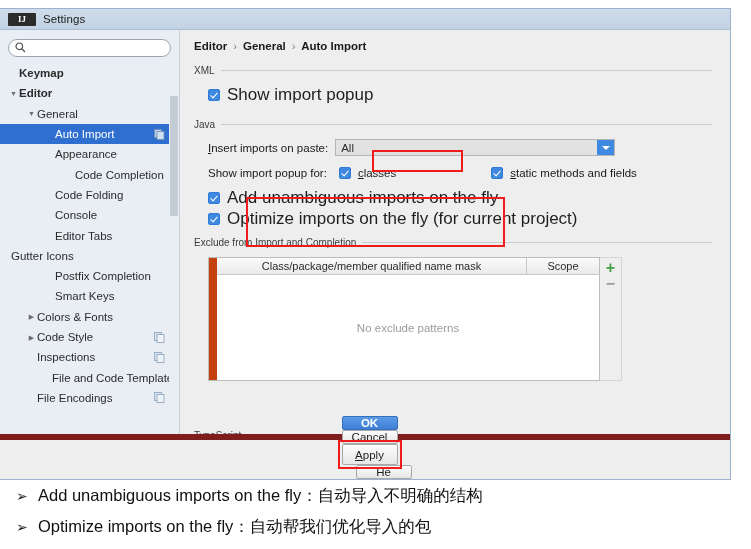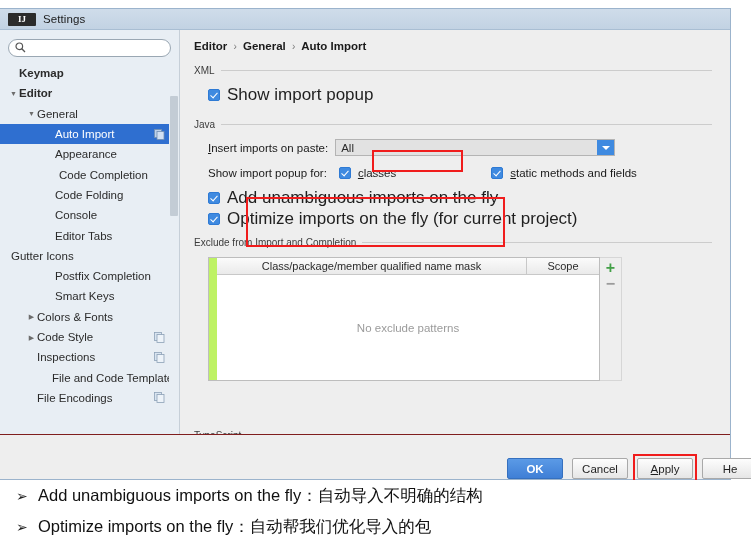--- a/index.html
+++ b/index.html
@@ -278,21 +278,21 @@
   #fly-block .chk-row { height: 21px; }
 
   #exclude-head { margin-top: 8px; }
   #exclude-table-wrap {
     display: flex;
     padding-left: 14px;
   }
   #exclude-table {
     width: 392px;
     border: 1px solid #bdbdbd;
-    background: #bef264;
+    background: #c2410c;
     box-sizing: border-box;
     padding-left: 8px;
   }
   #exclude-header-row {
     display: flex;
     height: 16px;
     background: linear-gradient(#fbfbfb, #eaeaea);
     border-bottom: 1px solid #c8c8c8;
     font-size: 11px;
     color: #2b2b2b;
@@ -360,26 +360,27 @@
     right: 0; top: 0; bottom: 0;
     width: 0px;
   }
 
   
   #button-bar {
     position: absolute;
     left: 0; right: 0; bottom: 0;
     height: 45px;
     background: #eeeeee;
-    border-top: 1px solid #7f1d1d;
-    display: flex;
-    align-items: flex-end;
+    border-top: 6px solid #7f1d1d;
+    display: flex;
+    align-items: center;
     justify-content: flex-end;
     padding-right: 0px;
     box-sizing: border-box;
+    flex-direction: column;
   }
   .dlg-btn {
     height: 21px;
     min-width: 56px;
     margin-left: 9px;
     border: 1px solid #a9a9a9;
     border-radius: 2px;
     background: linear-gradient(#fdfdfd, #e6e6e6);
     font-family: "Liberation Sans", sans-serif;
     font-size: 11.5px;
@@ -489,21 +490,21 @@
                 <svg width="11" height="11" viewBox="0 0 11 11">
                   <rect x="0.5" y="0.5" width="7" height="8" fill="#d6e3f0" stroke="#7d94ad" stroke-width="0.8"></rect>
                   <rect x="3" y="2.5" width="7" height="8" fill="#eef4fa" stroke="#7d94ad" stroke-width="0.8"></rect>
                 </svg>
               </span>
             </div>
             <div class="tree-row" style="padding-left: 44px;">
               <span class="twisty"></span>
               <span class="tlabel">Appearance</span>
             </div>
-            <div class="tree-row" style="padding-left: 48px;">
+            <div class="tree-row" style="padding-left: 64px;">
               <span class="twisty"></span>
               <span class="tlabel">Code Completion</span>
             </div>
             <div class="tree-row" style="padding-left: 44px;">
               <span class="twisty"></span>
               <span class="tlabel">Code Folding</span>
             </div>
             <div class="tree-row" style="padding-left: 44px;">
               <span class="twisty"></span>
               <span class="tlabel">Console</span>

